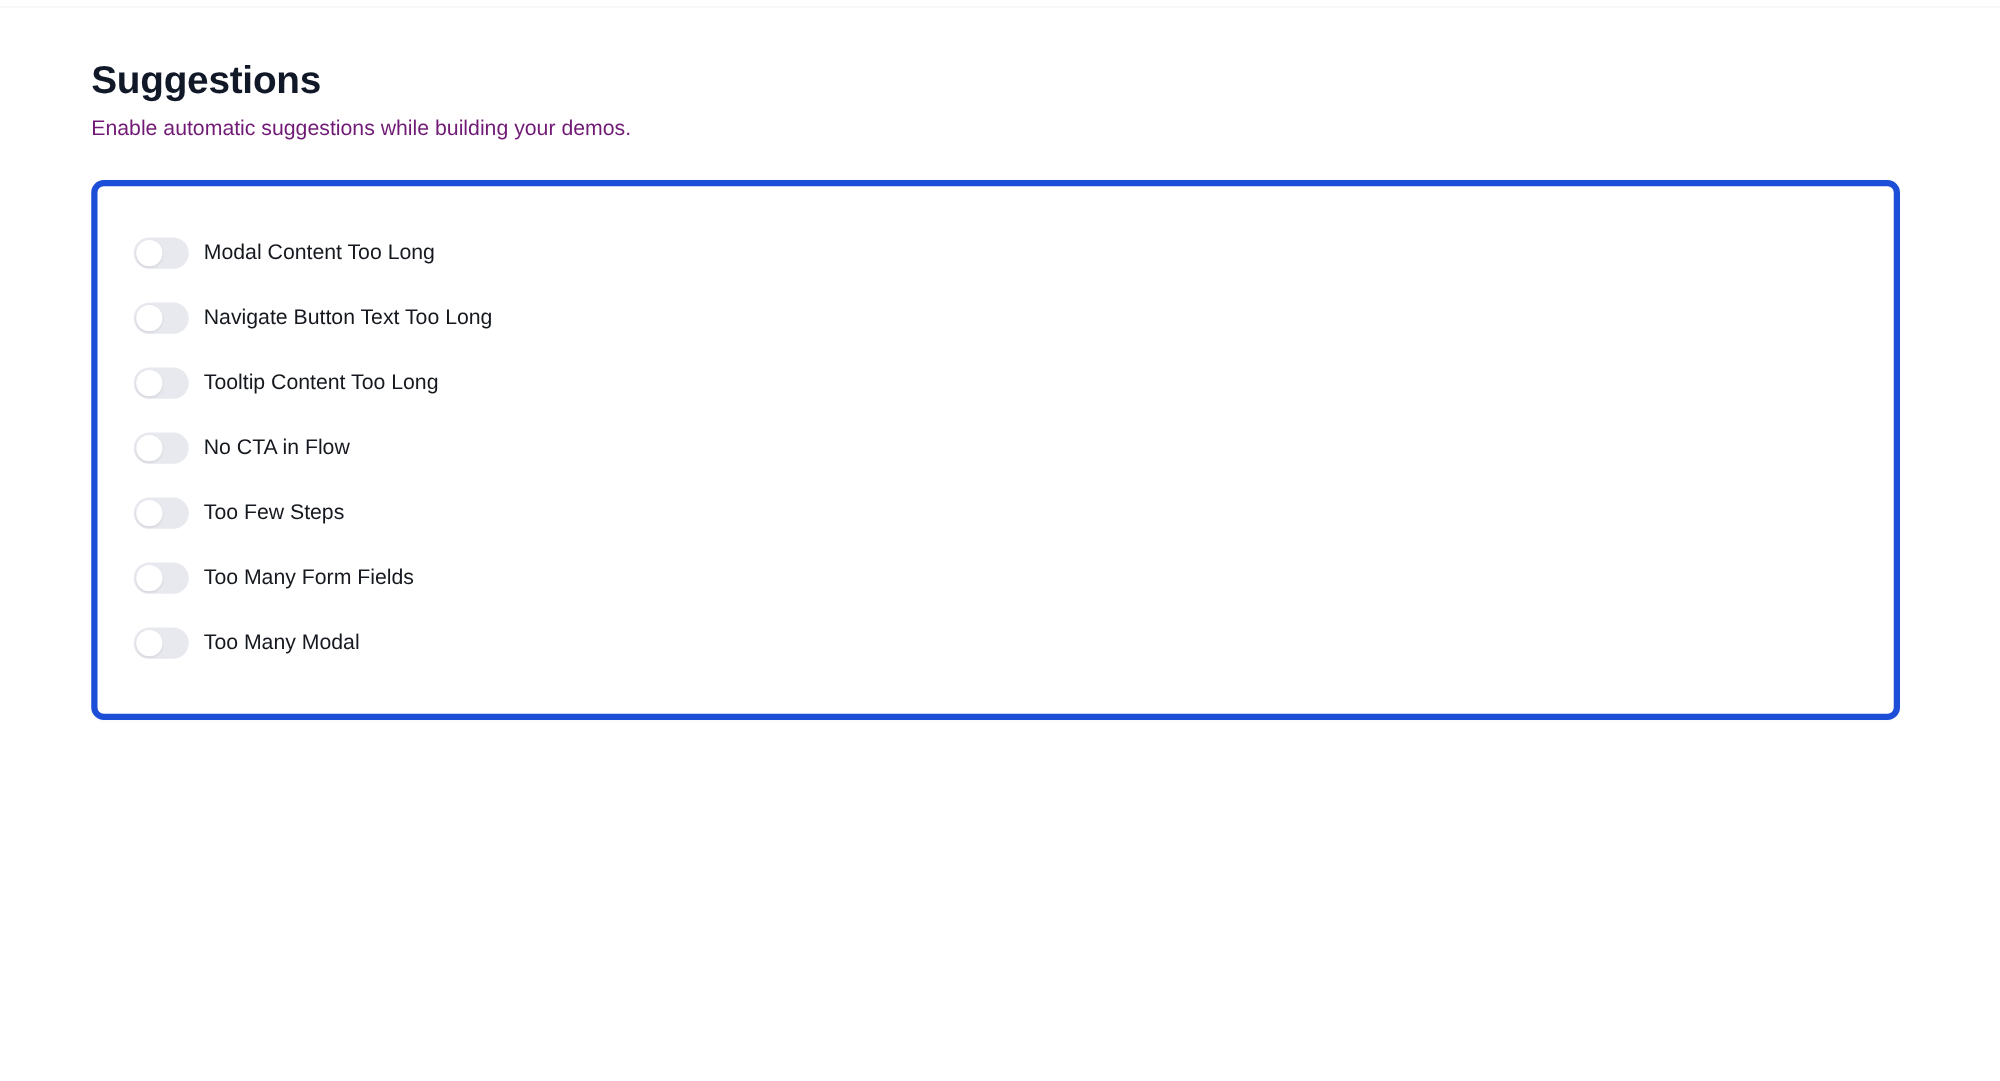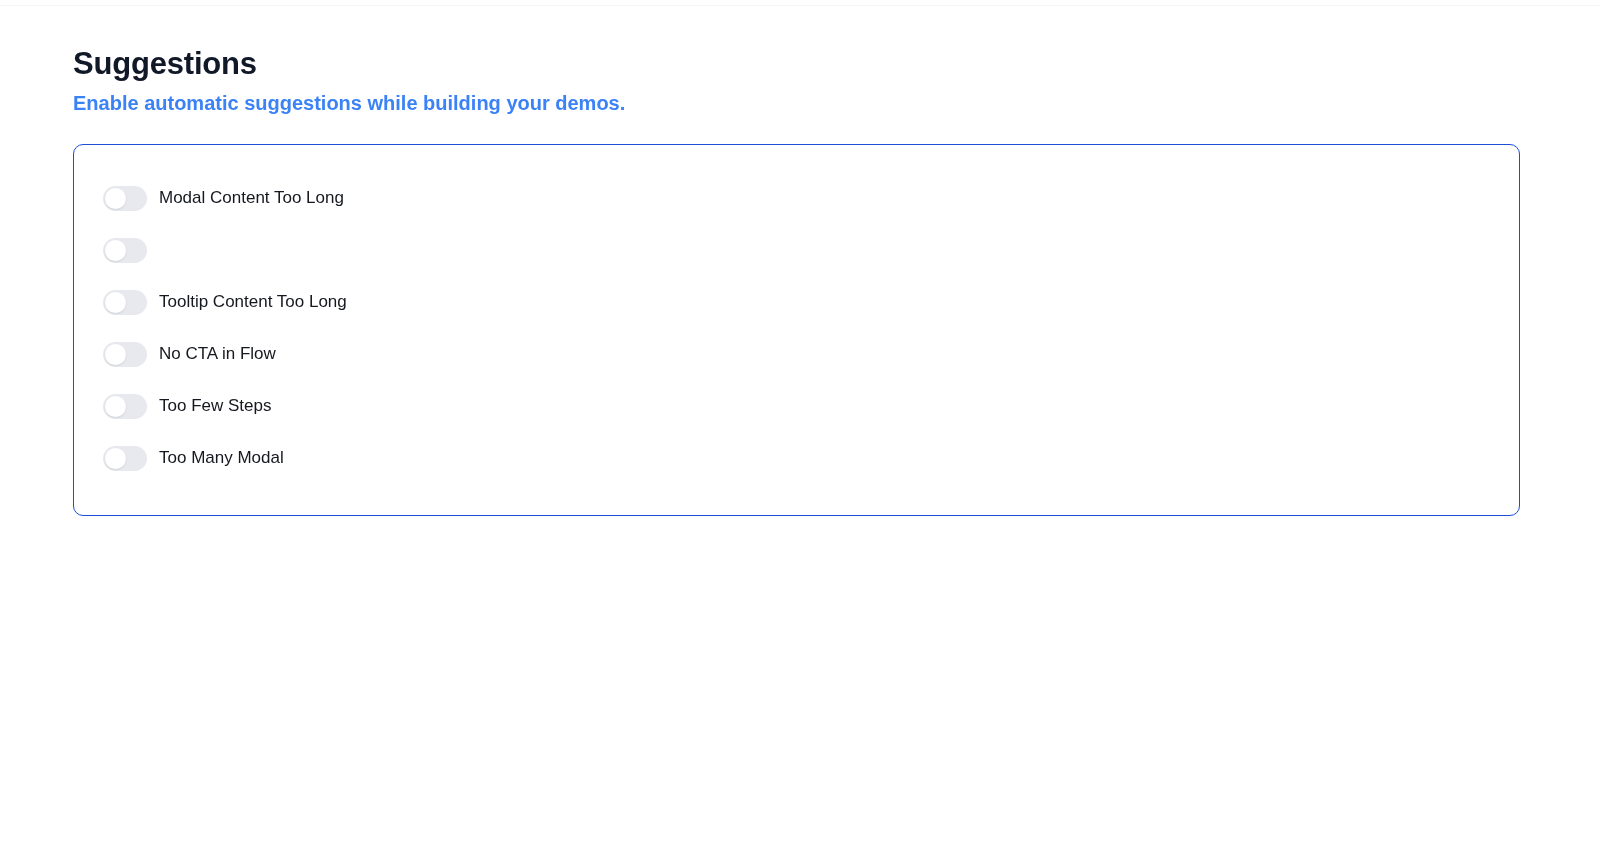--- a/index.html
+++ b/index.html
@@ -41,31 +41,31 @@
   .page-title {
     font-size: 31px;
     line-height: 40px;
     font-weight: bold;
     color: #111827;
     letter-spacing: -0.2px;
   }
 
   .page-subtitle {
     margin-top: 7px;
-    font-size: 20px;
+    font-size: 17px;
     line-height: 24px;
-    font-weight: bold;
-    color: #3b82f6;
+    font-weight: normal;
+    color: #701a75;
   }
 
   .card {
     margin-top: 29px;
     width: 1447px;
     background: #ffffff;
-    border: 1px solid #1d4ed8;
+    border: 5px solid #1d4ed8;
     border-radius: 10px;
     padding: 27px 0 31px 0;
     box-shadow: 0 1px 2px rgba(16, 24, 40, 0.02);
   }
 
   .suggestion-row {
     display: flex;
     align-items: center;
     height: 52px;
     padding-left: 29px;
@@ -121,20 +121,21 @@
           <div class="suggestion-row">
             <button class="toggle" data-state="off" role="switch" aria-checked="false">
               <span class="knob"></span>
             </button>
             <span class="suggestion-label">Modal Content Too Long</span>
           </div>
           <div class="suggestion-row">
             <button class="toggle" data-state="off" role="switch" aria-checked="false">
               <span class="knob"></span>
             </button>
+            <span class="suggestion-label">Navigate Button Text Too Long</span>
           </div>
           <div class="suggestion-row">
             <button class="toggle" data-state="off" role="switch" aria-checked="false">
               <span class="knob"></span>
             </button>
             <span class="suggestion-label">Tooltip Content Too Long</span>
           </div>
           <div class="suggestion-row">
             <button class="toggle" data-state="off" role="switch" aria-checked="false">
               <span class="knob"></span>
@@ -144,19 +145,25 @@
           <div class="suggestion-row">
             <button class="toggle" data-state="off" role="switch" aria-checked="false">
               <span class="knob"></span>
             </button>
             <span class="suggestion-label">Too Few Steps</span>
           </div>
           <div class="suggestion-row">
             <button class="toggle" data-state="off" role="switch" aria-checked="false">
               <span class="knob"></span>
             </button>
+            <span class="suggestion-label">Too Many Form Fields</span>
+          </div>
+          <div class="suggestion-row">
+            <button class="toggle" data-state="off" role="switch" aria-checked="false">
+              <span class="knob"></span>
+            </button>
             <span class="suggestion-label">Too Many Modal</span>
           </div>
         </div>
     </div>
 
   </div>
 </div>
 
 </body></html>

